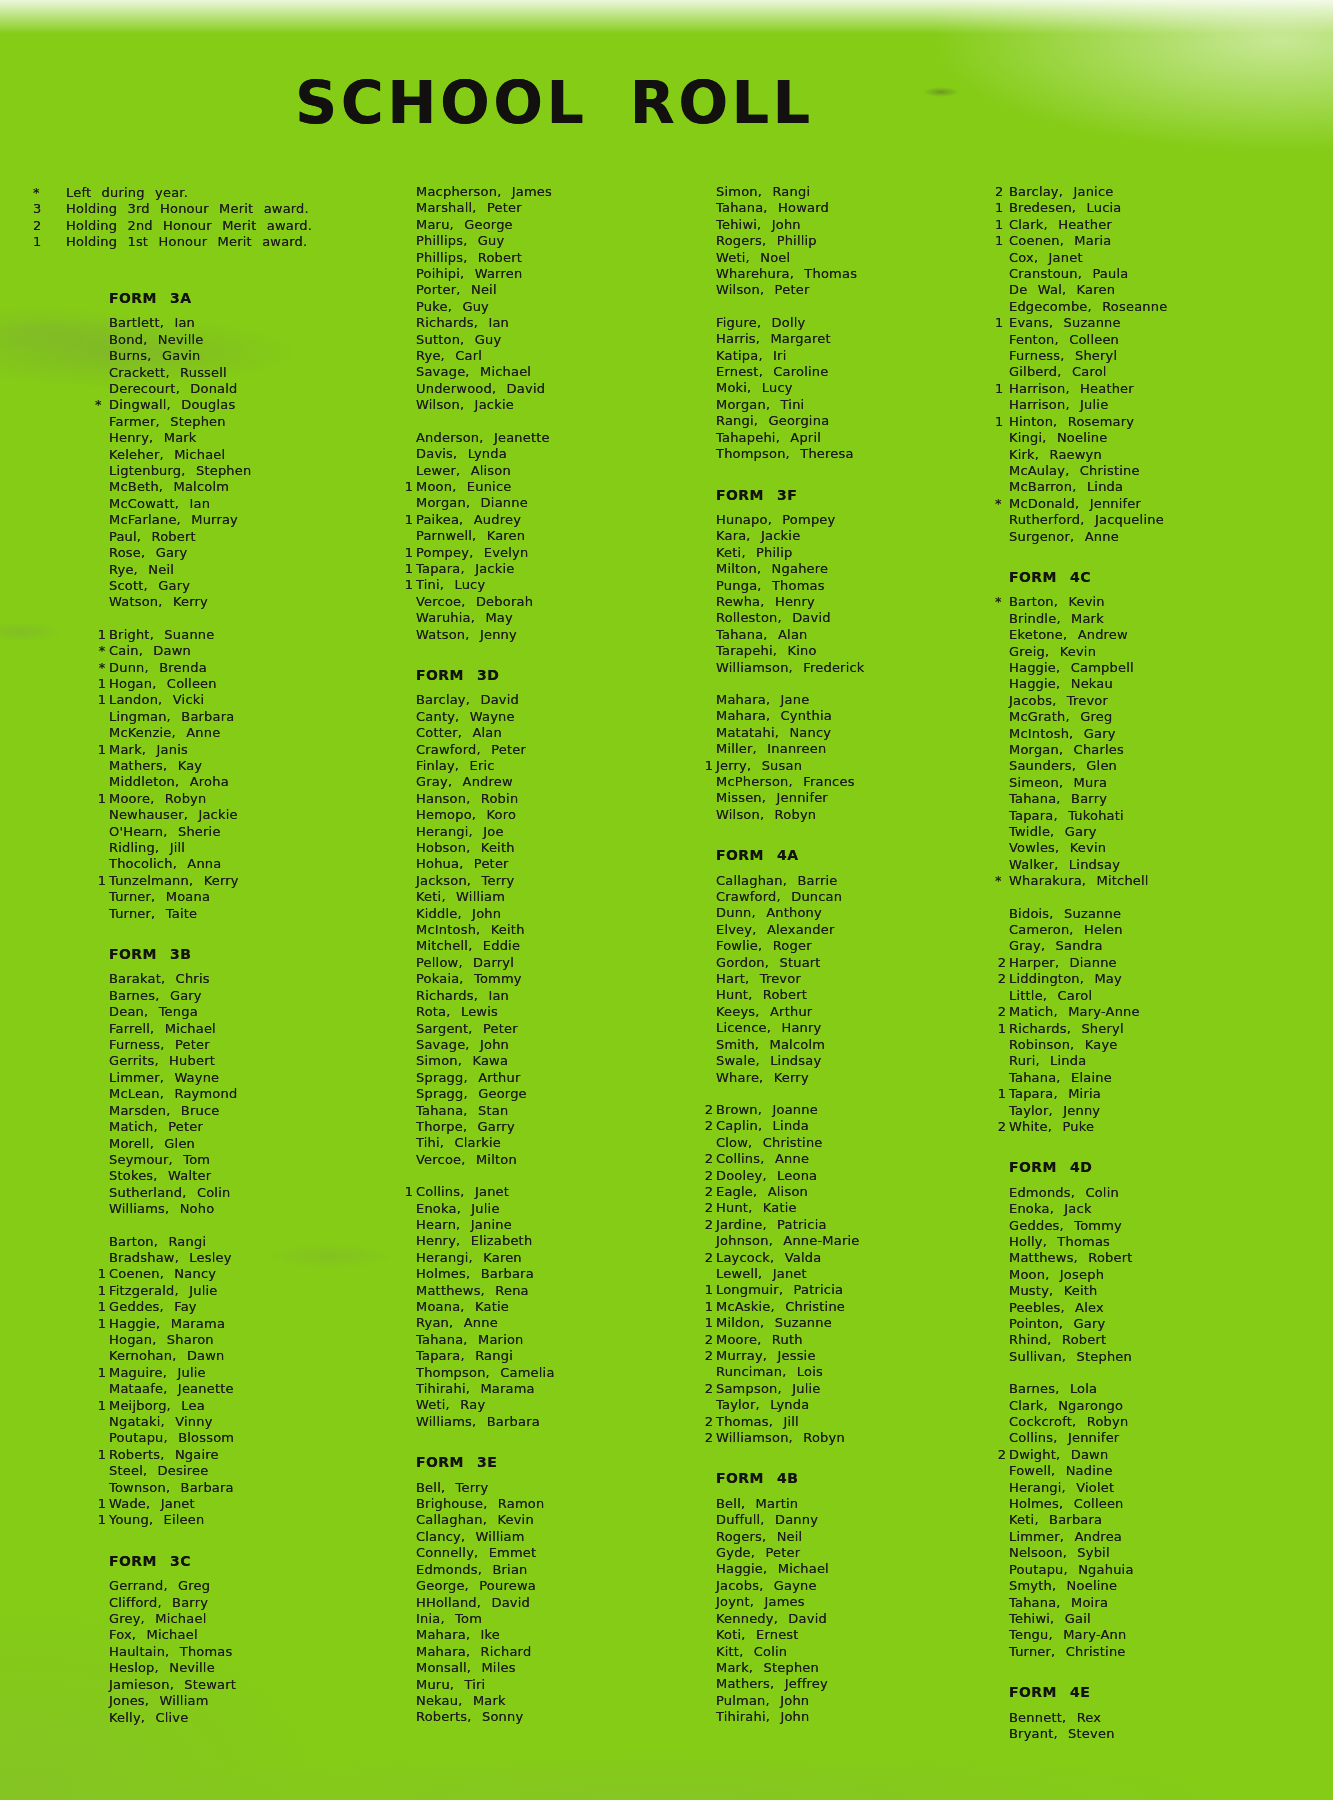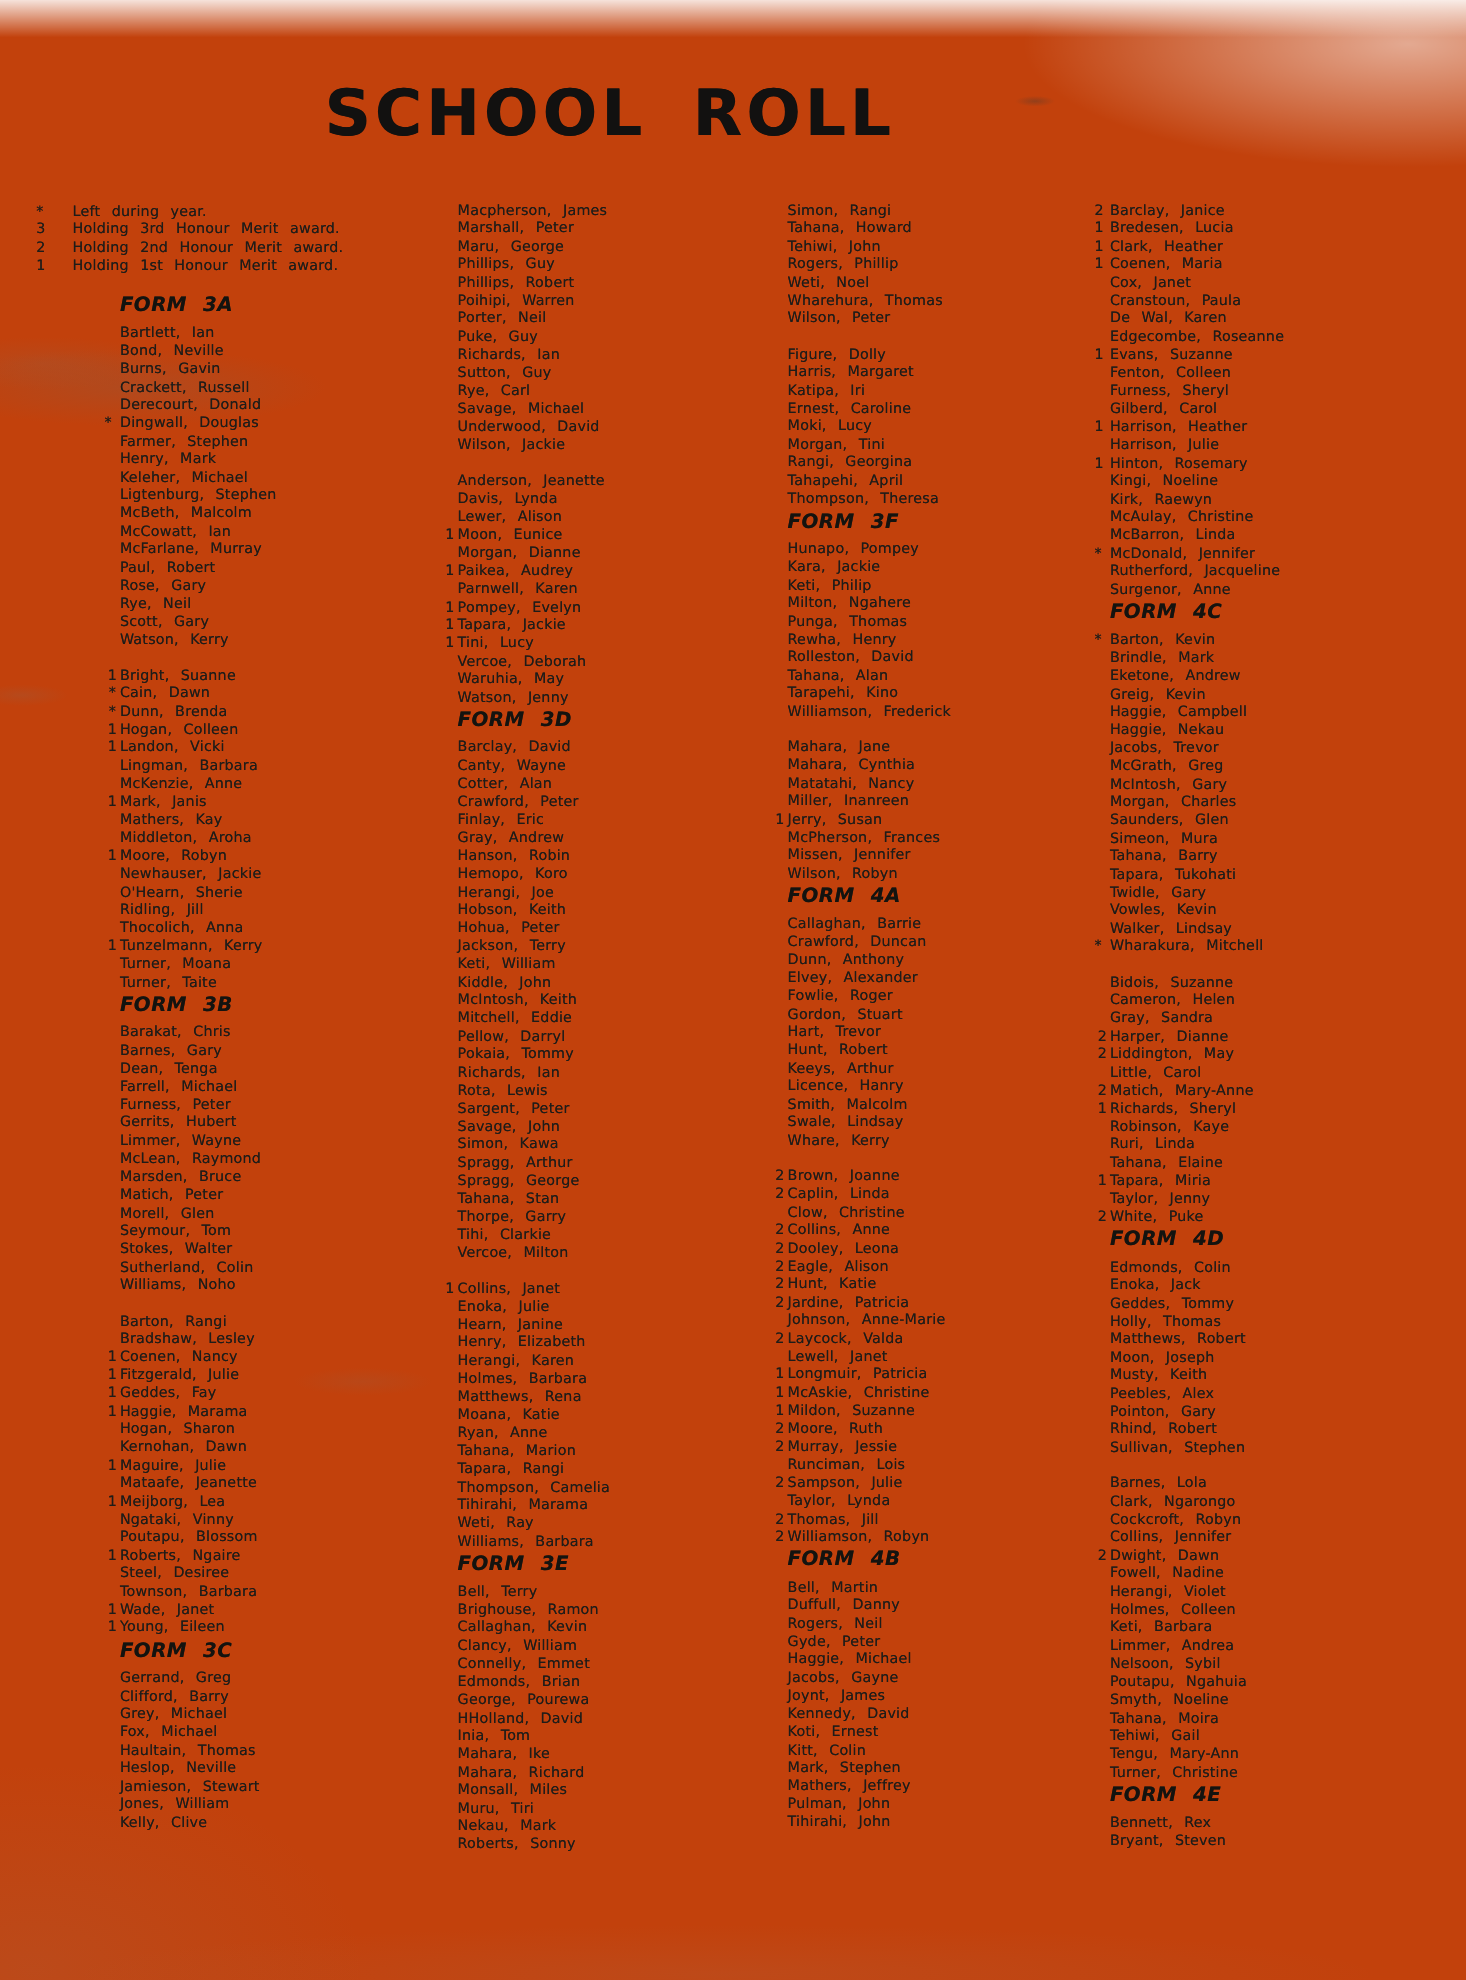--- a/index.html
+++ b/index.html
@@ -1,19 +1,19 @@
 <!DOCTYPE html>
 <html><head>
 <meta charset="utf-8">
 <style>
   html,body{margin:0;padding:0;}
   body{background:#9a968e; font-family:"DejaVu Sans","Liberation Sans",sans-serif;}
   .page{
     position:relative; width:1333px; height:1800px; margin:0 auto;
-    background:#c2410c; overflow:hidden; color:#1e1c19;
+    background:#84cc16; overflow:hidden; color:#1e1c19;
   }
   
   .page::before{
     content:""; position:absolute; inset:0; pointer-events:none;
     background:
       linear-gradient(180deg, rgba(255,255,255,0.85) 0px, rgba(255,255,255,0.0) 34px),
       radial-gradient(ellipse 260px 50px at 115px 352px, rgba(110,108,100,0.20), transparent 70%),
       radial-gradient(ellipse 160px 34px at 40px 330px, rgba(120,118,110,0.14), transparent 70%),
       radial-gradient(ellipse 90px 18px at 330px 1256px, rgba(120,118,110,0.12), transparent 70%),
       radial-gradient(ellipse 60px 14px at 20px 632px, rgba(120,118,110,0.16), transparent 70%),
@@ -33,22 +33,22 @@
   .legend .lrow{display:flex;}
   .lg-sym{flex:0 0 21px;}
   .lg-txt{word-spacing:6px; letter-spacing:0.2px;margin-left:12px;}
 
   .col{position:absolute; font-size:13px; line-height:16.4px; white-space:nowrap;}
   .col .row{display:flex;}
   .mk{flex:0 0 14px;}
   .nm{word-spacing:6px; letter-spacing:0.2px;}
   .grp + .grp{margin-top:16px;text-align:center;}
   .form-heading{
-    font-weight:bold; font-size:18px; line-height:16.4px;
-    margin:4px 0 9px 14px; word-spacing:8px; letter-spacing:0.4px; color:#14130f;font-style:italic;
+    font-weight:bold; font-size:14px; line-height:16.4px;
+    margin:24px 0 9px 14px; word-spacing:8px; letter-spacing:0.4px; color:#14130f;
   }
   .col, .legend, .title{ text-shadow:0 0 0.35px rgba(35,33,28,0.85); }
   .title{ text-shadow:0.6px 0 0 #121110; }
 
   #col1{left:95px;  top:266px; width:250px;}
   #col2{left:402px; top:184px; width:250px;}
   #col3{left:702px; top:184px; width:250px;}
   #col4{left:995px; top:184px; width:230px;}
 </style>
 </head>

